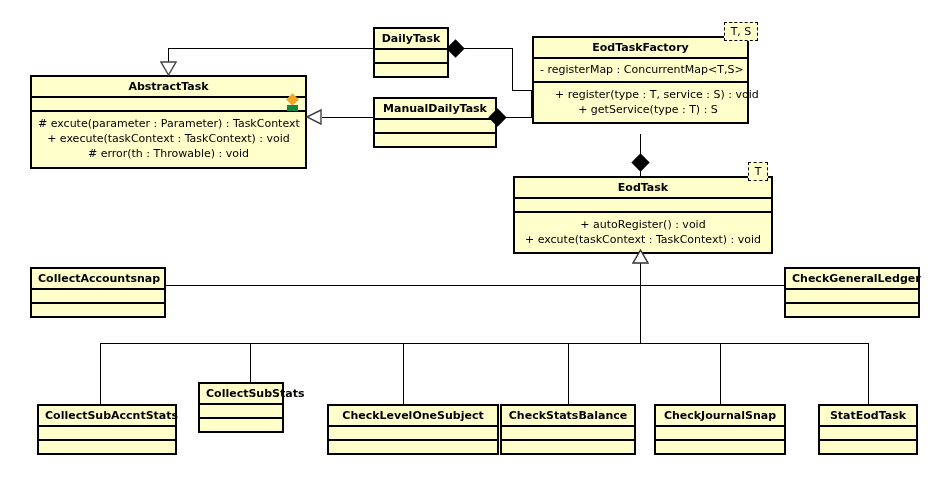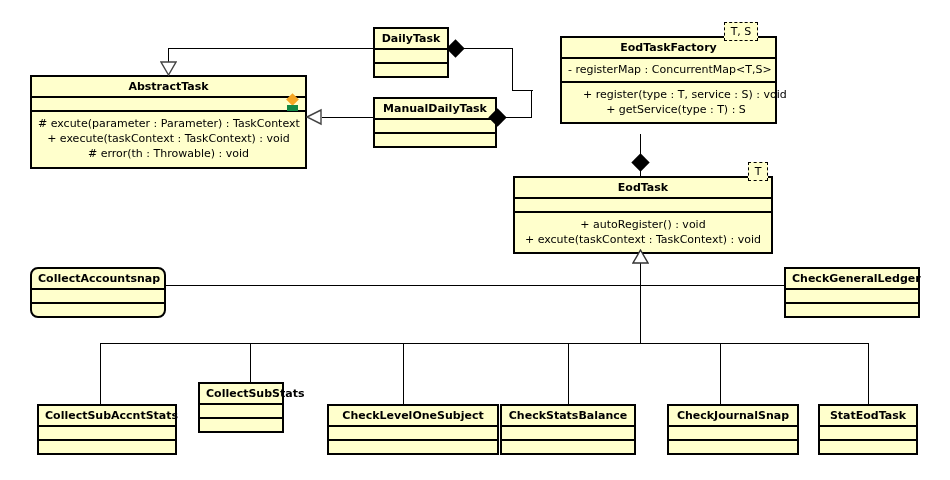--- a/index.html
+++ b/index.html
@@ -112,21 +112,21 @@
 
   <div class="uml" style="left:373px;top:97px;width:124px;">
     <div class="title">ManualDailyTask</div>
     <div class="sep"></div>
     <div class="compartment empty"></div>
     <div class="sep"></div>
     <div class="compartment empty"></div>
   </div>
 
   <div class="tparam" style="left:724px;top:22px;width:34px;">T, S</div>
-  <div class="uml" style="left:532px;top:36px;width:217px;margin-left:28px;">
+  <div class="uml" style="left:532px;top:36px;width:217px;">
     <div class="title">EodTaskFactory</div>
     <div class="sep"></div>
     <div class="compartment" style="padding:3px 6px 4px 6px;">
       <div class="member">- registerMap : ConcurrentMap&lt;T,S&gt;</div>
     </div>
     <div class="sep"></div>
     <div class="compartment" style="padding:4px 6px 5px 21px;">
       <div class="member">+ register(type : T, service : S) : void</div>
       <div class="member">+ getService(type : T) : S</div>
     </div>
@@ -137,21 +137,21 @@
     <div class="title">EodTask</div>
     <div class="sep"></div>
     <div class="compartment empty"></div>
     <div class="sep"></div>
     <div class="compartment" style="padding:4px 6px 5px 6px;">
       <div class="member">+ autoRegister() : void</div>
       <div class="member">+ excute(taskContext : TaskContext) : void</div>
     </div>
   </div>
 
-  <div class="uml" style="left:30px;top:267px;width:136px;border-radius:8px;">
+  <div class="uml" style="left:30px;top:267px;width:136px;">
     <div class="title">CollectAccountsnap</div>
     <div class="sep"></div>
     <div class="compartment empty"></div>
     <div class="sep"></div>
     <div class="compartment empty"></div>
   </div>
 
   <div class="uml" style="left:784px;top:267px;width:136px;">
     <div class="title">CheckGeneralLedger</div>
     <div class="sep"></div>
@@ -185,21 +185,21 @@
   </div>
 
   <div class="uml" style="left:500px;top:404px;width:136px;">
     <div class="title">CheckStatsBalance</div>
     <div class="sep"></div>
     <div class="compartment empty"></div>
     <div class="sep"></div>
     <div class="compartment empty"></div>
   </div>
 
-  <div class="uml" style="left:654px;top:404px;width:132px;margin-left:13px;">
+  <div class="uml" style="left:654px;top:404px;width:132px;">
     <div class="title">CheckJournalSnap</div>
     <div class="sep"></div>
     <div class="compartment empty"></div>
     <div class="sep"></div>
     <div class="compartment empty"></div>
   </div>
 
   <div class="uml" style="left:818px;top:404px;width:100px;">
     <div class="title">StatEodTask</div>
     <div class="sep"></div>

